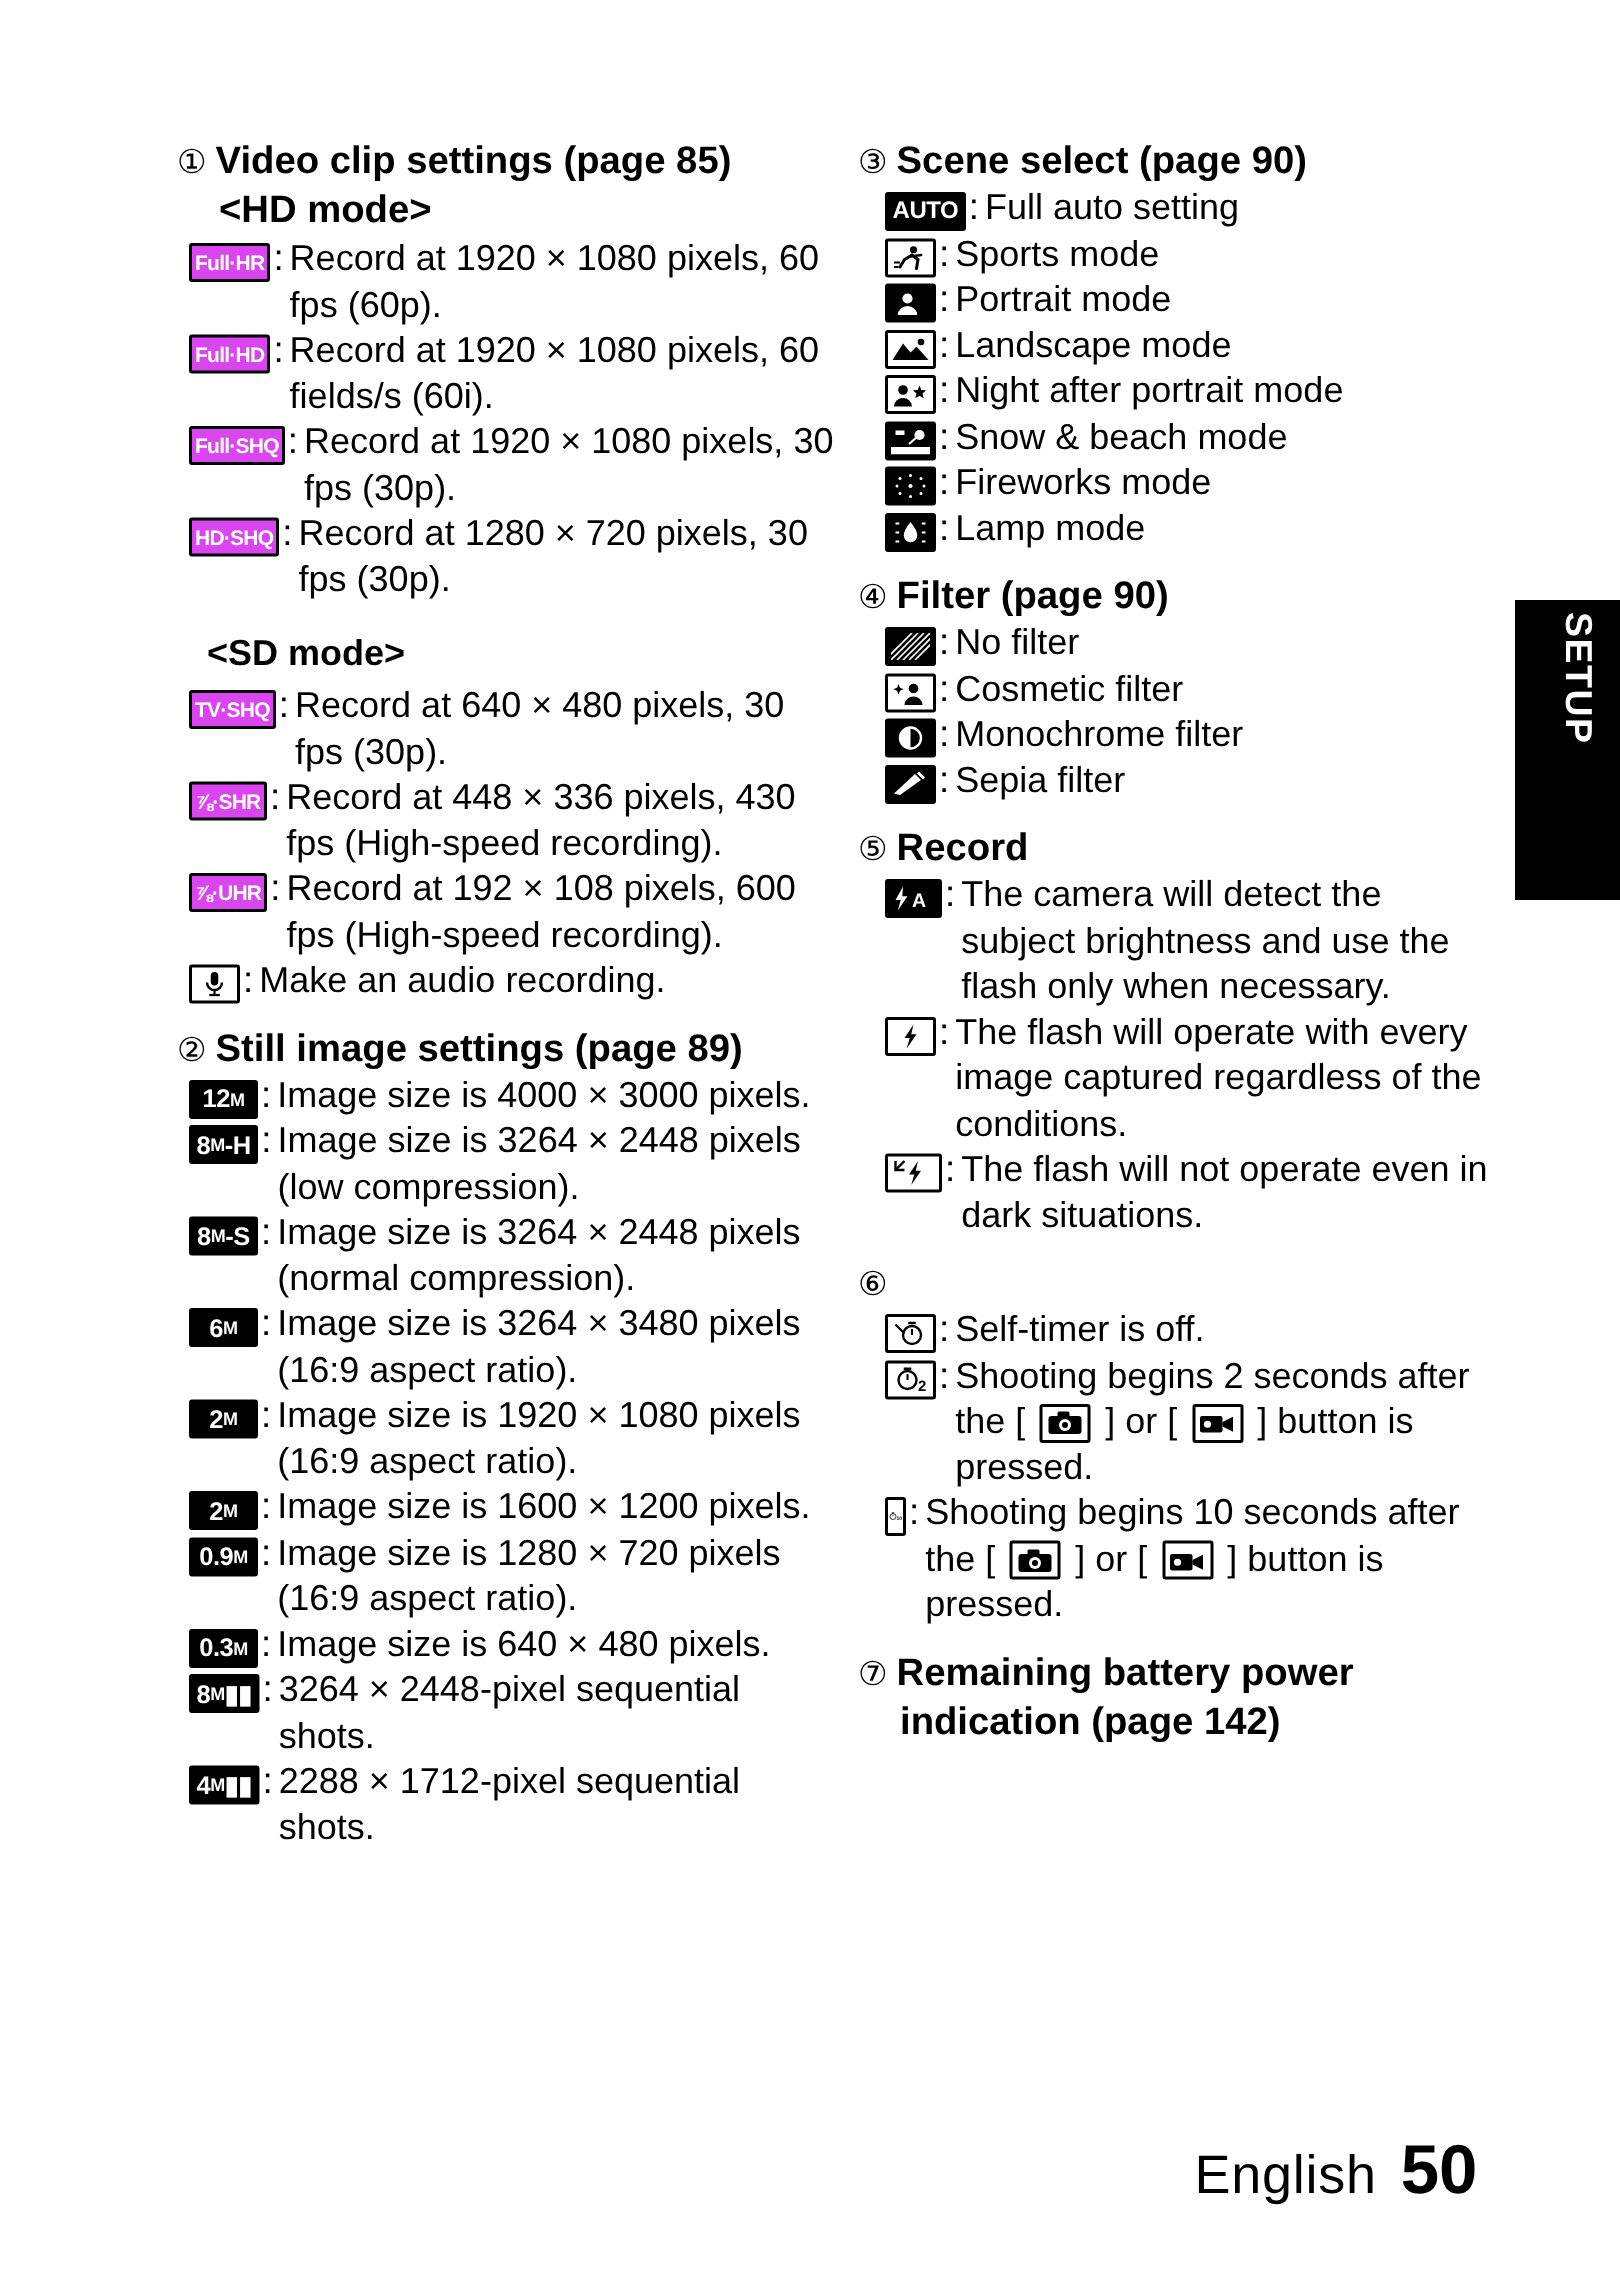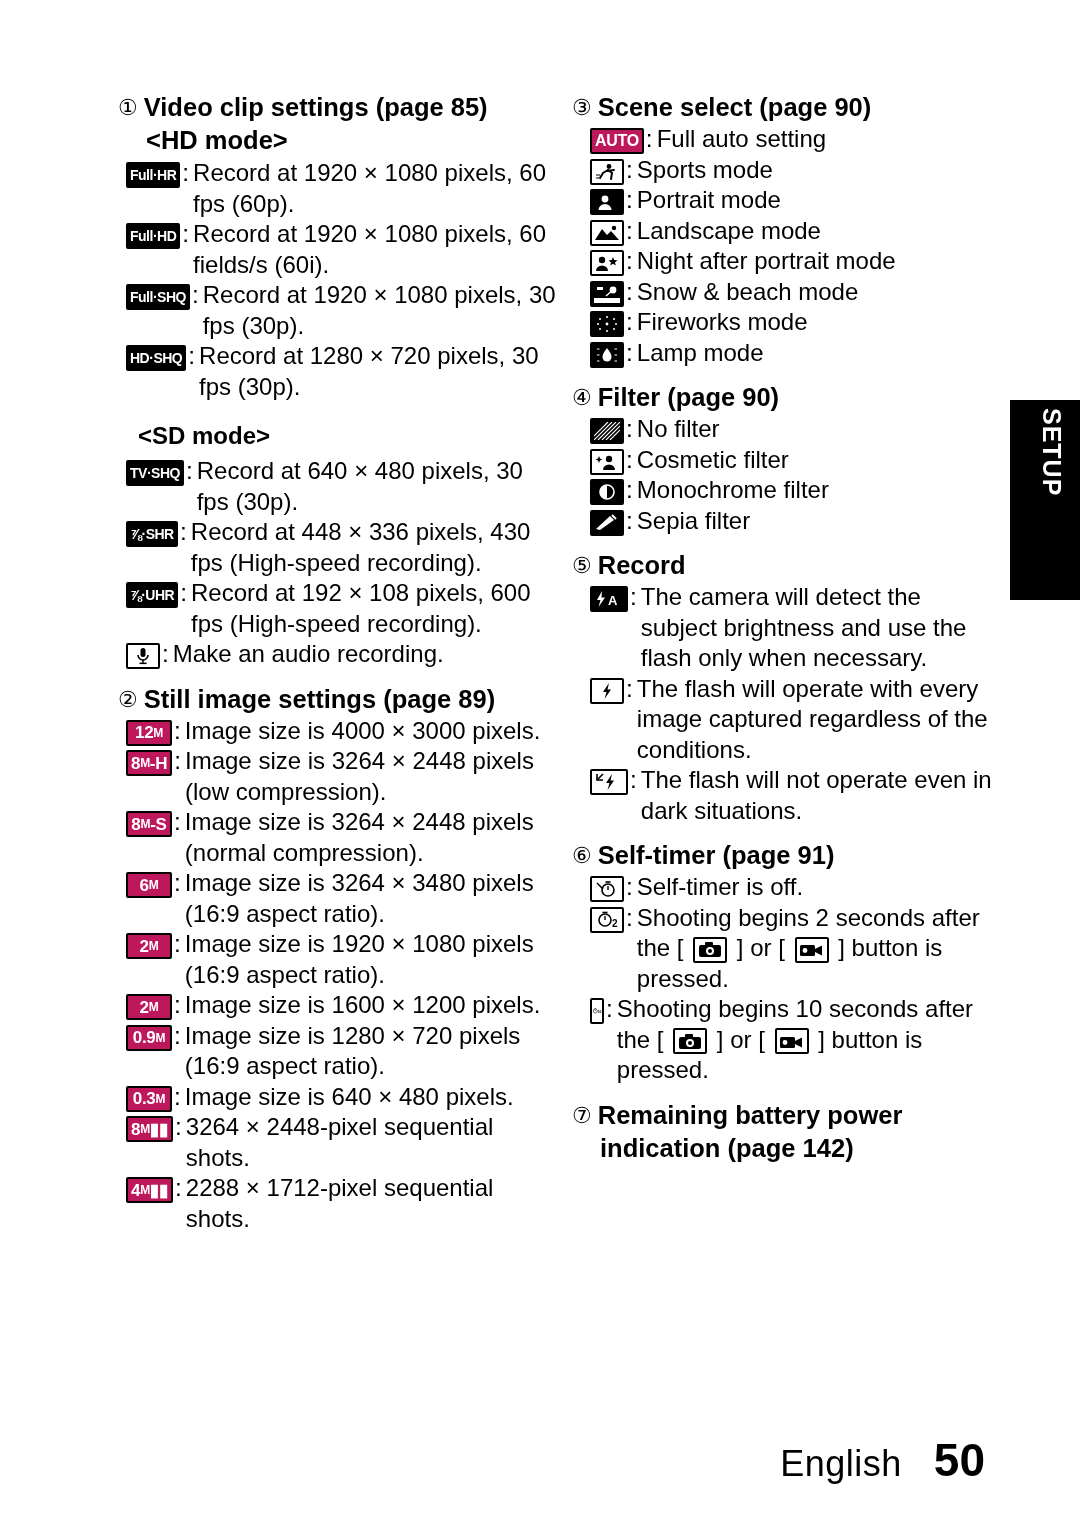--- a/index.html
+++ b/index.html
@@ -122,36 +122,36 @@
     padding: 0 2px;
     font-size: 14px;
     font-weight: bold;
     letter-spacing: -0.5px;
     display: inline-flex;
     align-items: center;
     justify-content: center;
     border-radius: 2px;
   }
   .ic-lbl.filled {
-    background: #000000;
+    background: #d946ef;
     color: #fff;
   }
 
   
   .ic-size {
     height: 26px;
     min-width: 46px;
     padding: 0 3px;
     font-size: 17px;
     font-weight: bold;
     display: inline-flex;
     align-items: center;
     justify-content: center;
     border-radius: 2px;
-    background: #be185d;
+    background: #000000;
     color: #fff;
     letter-spacing: -0.3px;
   }
   .ic-size .m { font-size: 12px; }
 
   
   .ic-sq {
     width: 34px;
     height: 26px;
     display: inline-flex;
@@ -162,24 +162,24 @@
     font-weight: bold;
   }
   .ic-sq.black { background: #000; color: #fff; }
 
   .sq-svg { display:block; }
 
   
   .footer {
     position: absolute;
     right: 95px;
-    bottom: 34px;
+    bottom: 48px;
     display: flex;
     align-items: baseline;
-    gap: 32px;
+    gap: 16px;
   }
   .footer .eng {
     font-size: 36px;
     letter-spacing: 0.5px;
   }
   .footer .pg {
     font-size: 46px;
     font-weight: bold;
   }
   .gap-top { margin-top: 14px; }
@@ -564,21 +564,20 @@
             </svg>
           </span>
         </span>
         <span class="colon">:</span>
         <span class="txt">The flash will not operate even in dark situations.</span>
       </div>
     </div>
 
     <div class="heading gap-top">
       <span class="num">⑥</span>
-      <span>Self-timer (page 91)</span>
     </div>
 
     <div class="list-right">
       <div class="row">
         <span class="iconcell">
           <span class="ic ic-sq">
             <svg class="sq-svg" width="24" height="18" viewBox="0 0 24 18">
               <circle cx="13" cy="10" r="6" fill="none" stroke="#000" stroke-width="1.6"></circle>
               <path d="M13 10 L13 6" stroke="#000" stroke-width="1.4"></path>
               <path d="M10.5 2 L15.5 2" stroke="#000" stroke-width="1.6"></path>

